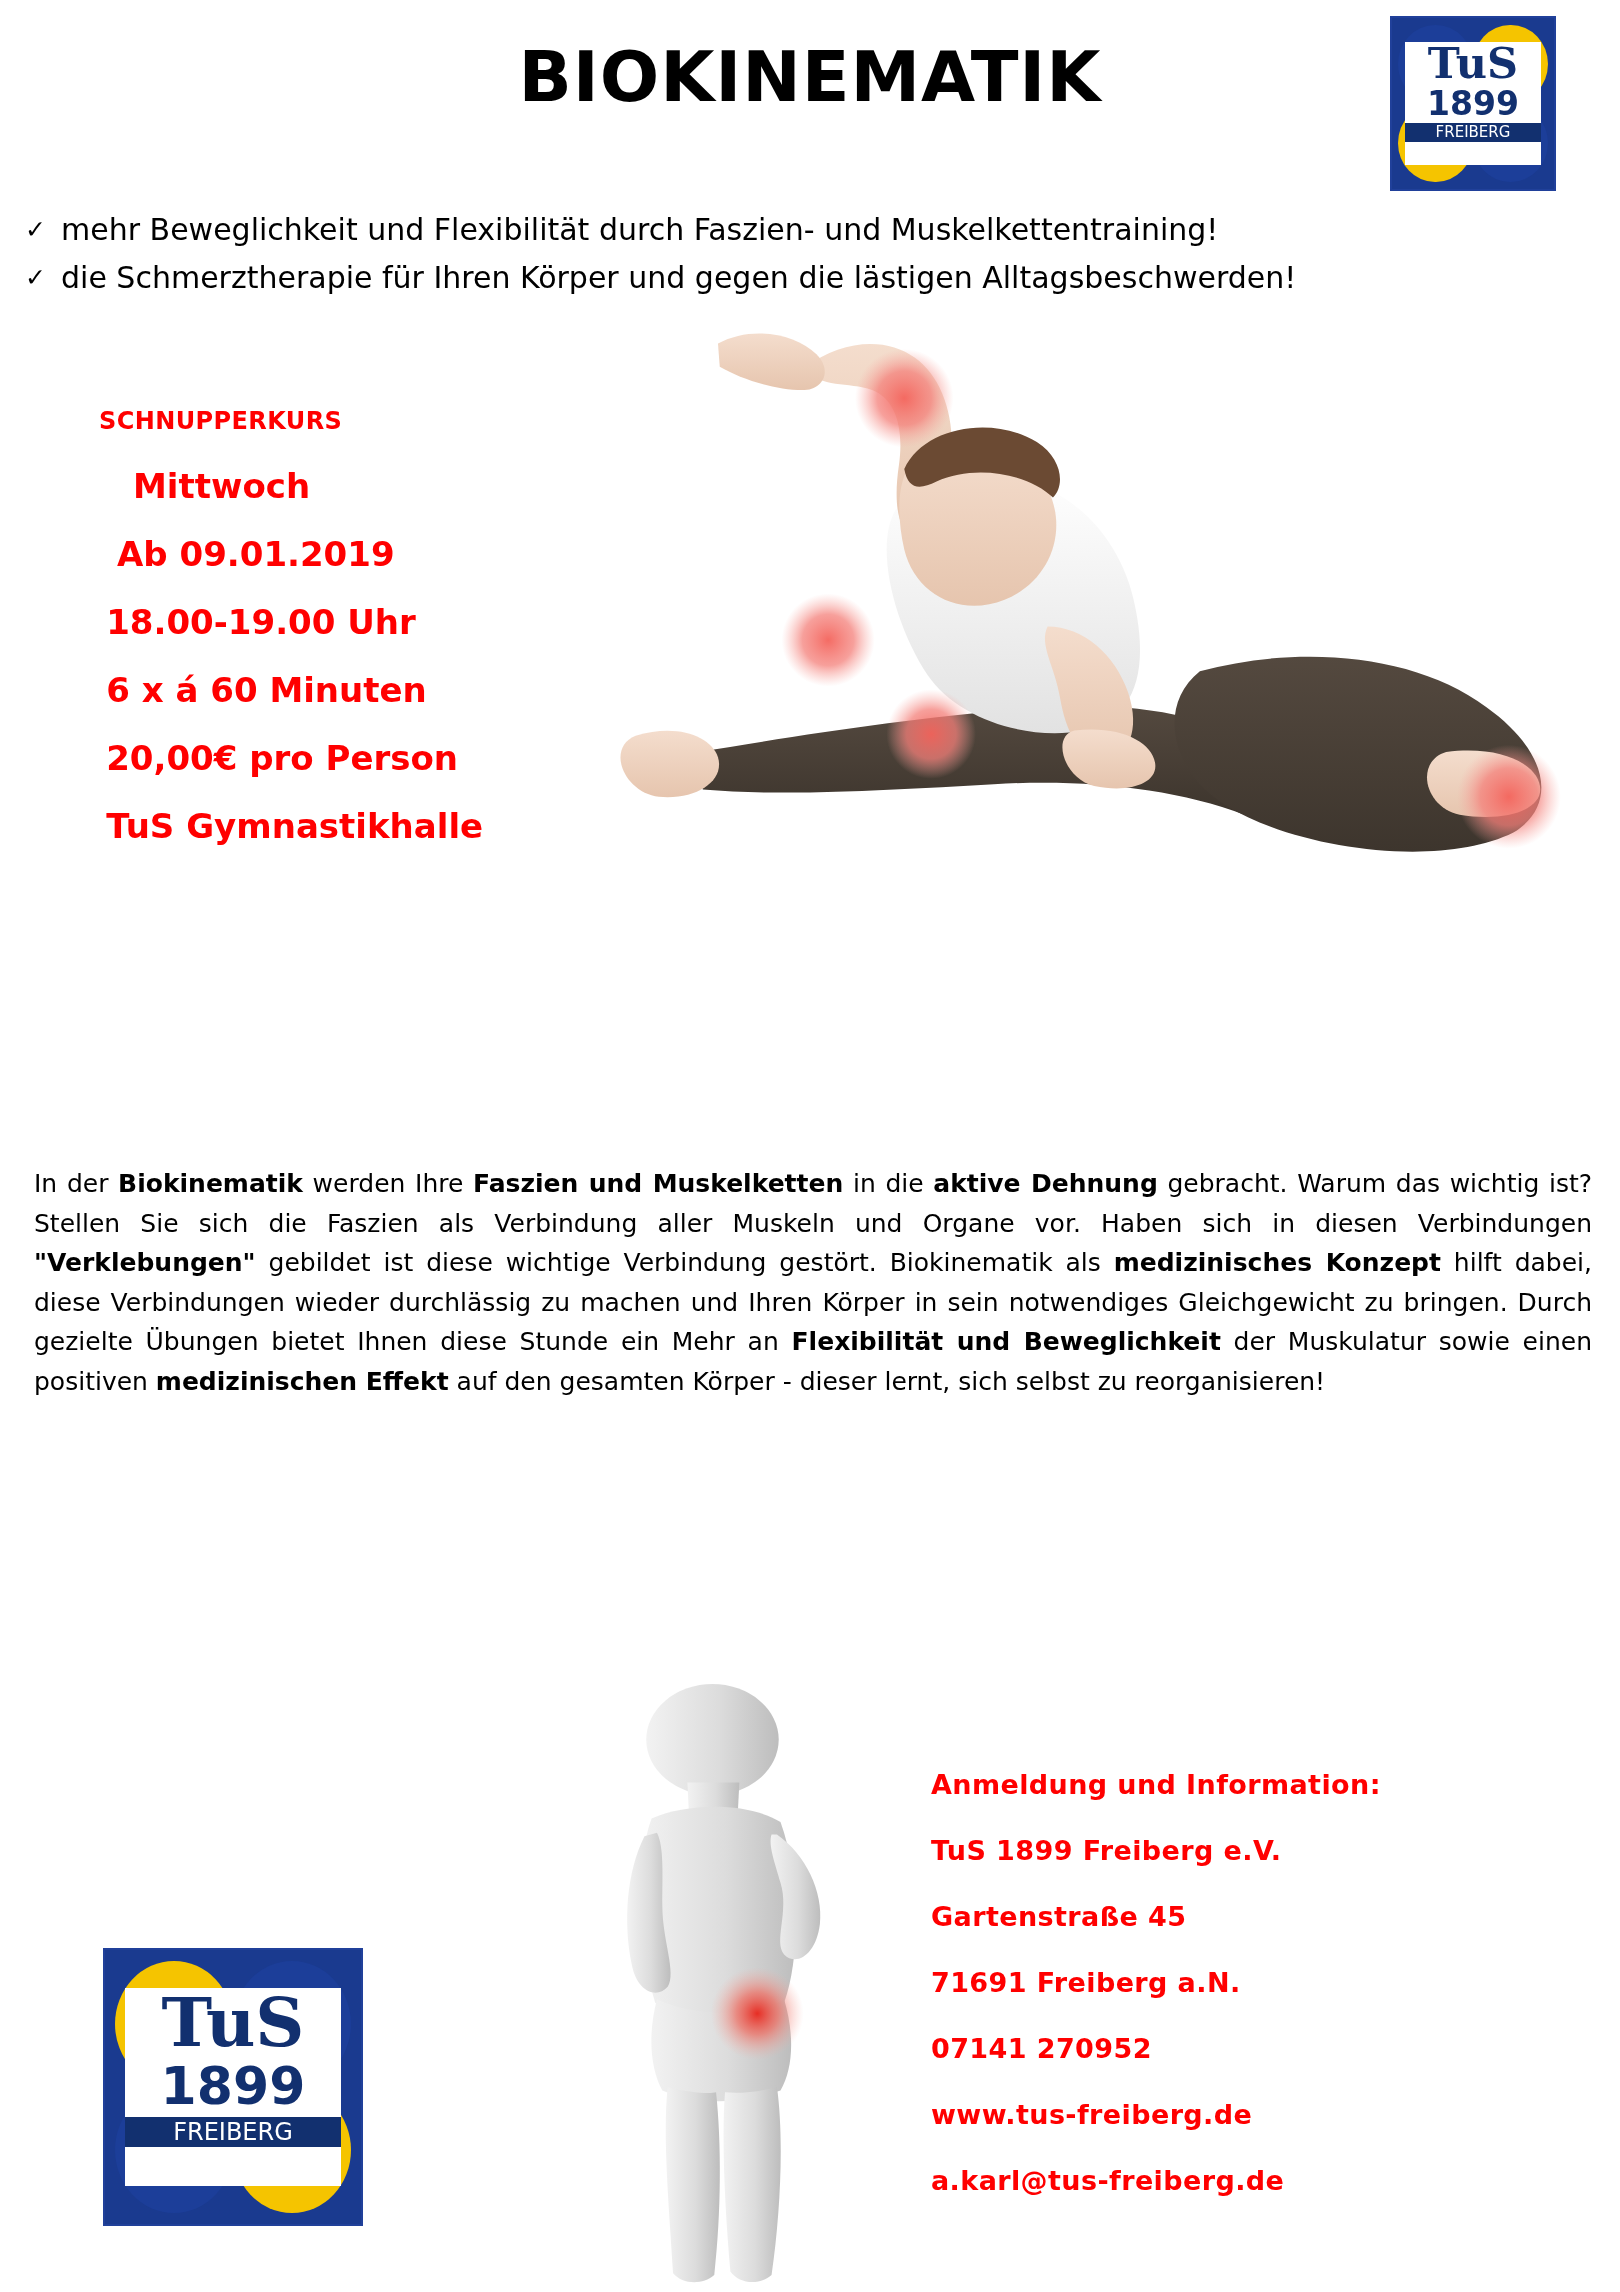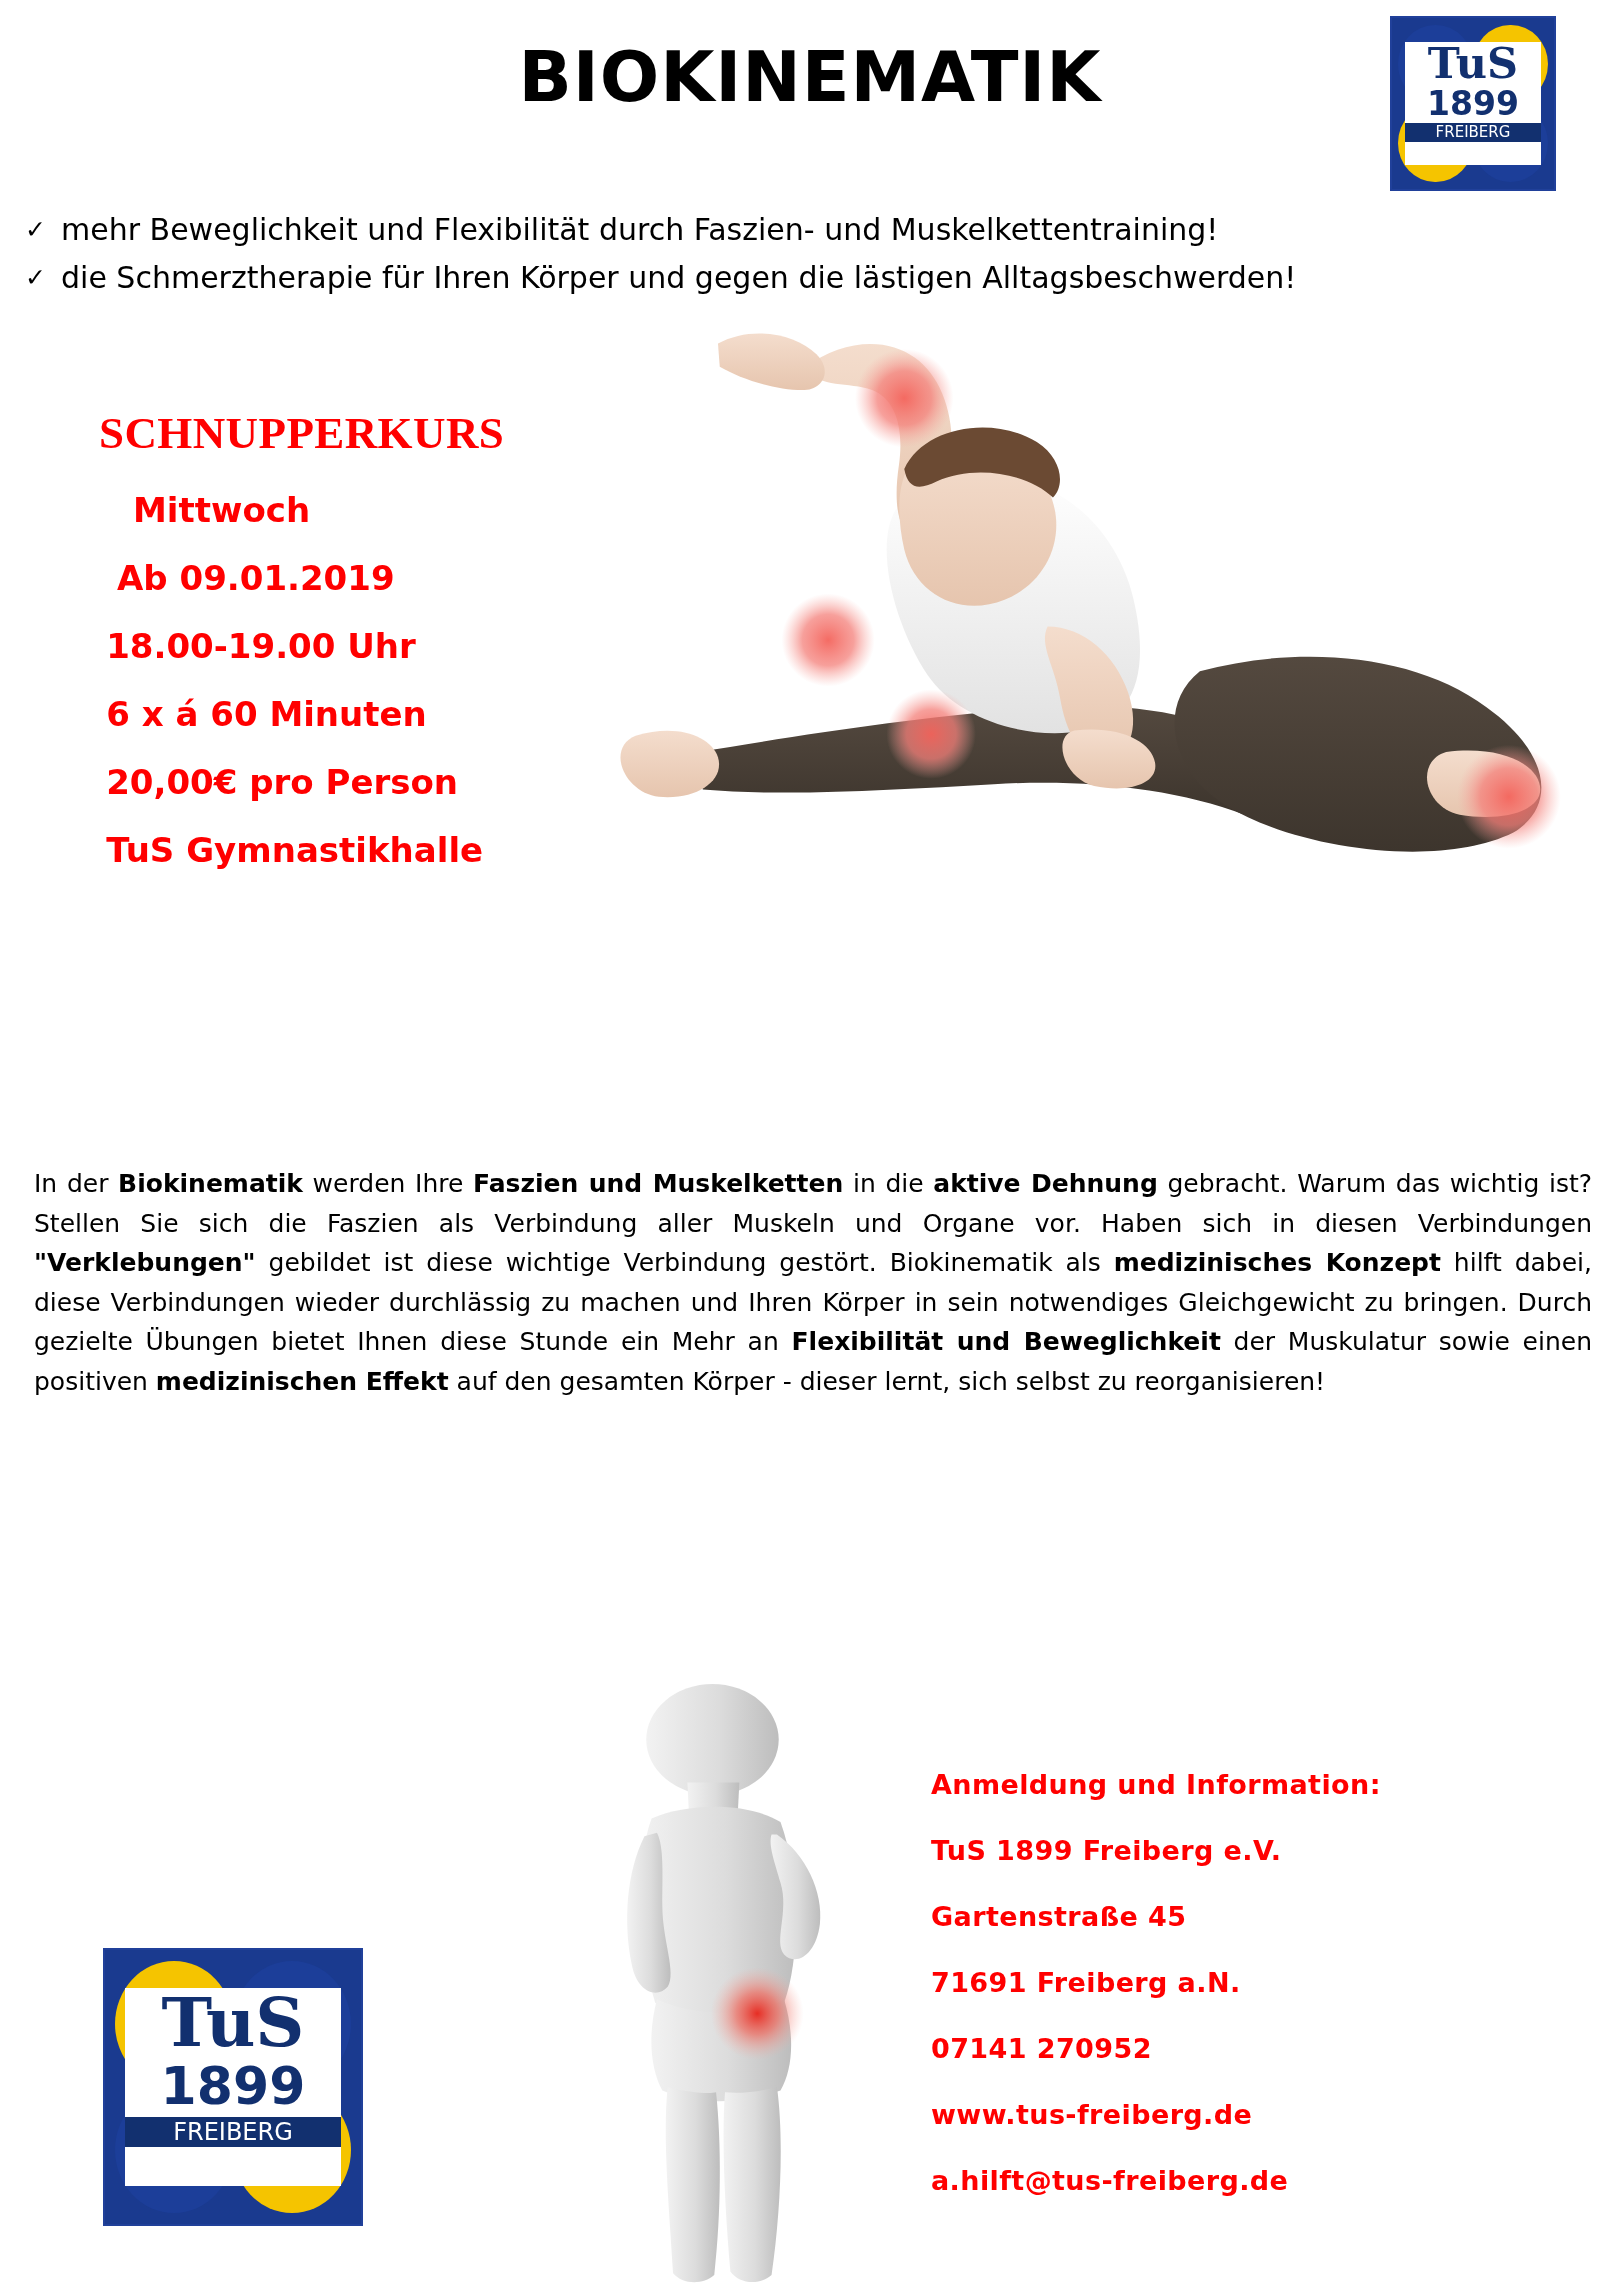--- a/index.html
+++ b/index.html
@@ -126,24 +126,23 @@
     color: #ff0000;
     font-family: "DejaVu Sans", sans-serif;
     font-weight: bold;
   }
   .course .line {
     margin-bottom: 28px;
     font-size: 34px;
     white-space: nowrap;
   }
   .course .line.first {
-    font-size: 45px;
+    font-size: 24px;
     margin-bottom: 31px;
     letter-spacing: 0.4px;
-    font-family: Liberation Serif, serif;
   }
   .course .line.indent1 { padding-left: 34px; }
   .course .line.indent2 { padding-left: 18px; }
   .course .line.indent3 { padding-left: 7.2px; margin-top: 8px; }
 
   
   .photo {
     position: absolute;
     left: 510px;
     top: 331px;
@@ -332,15 +331,15 @@
   </div>
 </div>
 
 <div class="contact">
   <div>Anmeldung und Information:</div>
   <div>TuS 1899 Freiberg e.V.</div>
   <div>Gartenstraße 45</div>
   <div>71691 Freiberg a.N.</div>
   <div>07141 270952</div>
   <div>www.tus-freiberg.de</div>
-  <div>a.hilft@tus-freiberg.de</div>
+  <div>a.karl@tus-freiberg.de</div>
 </div>
 
 
 </body></html>

